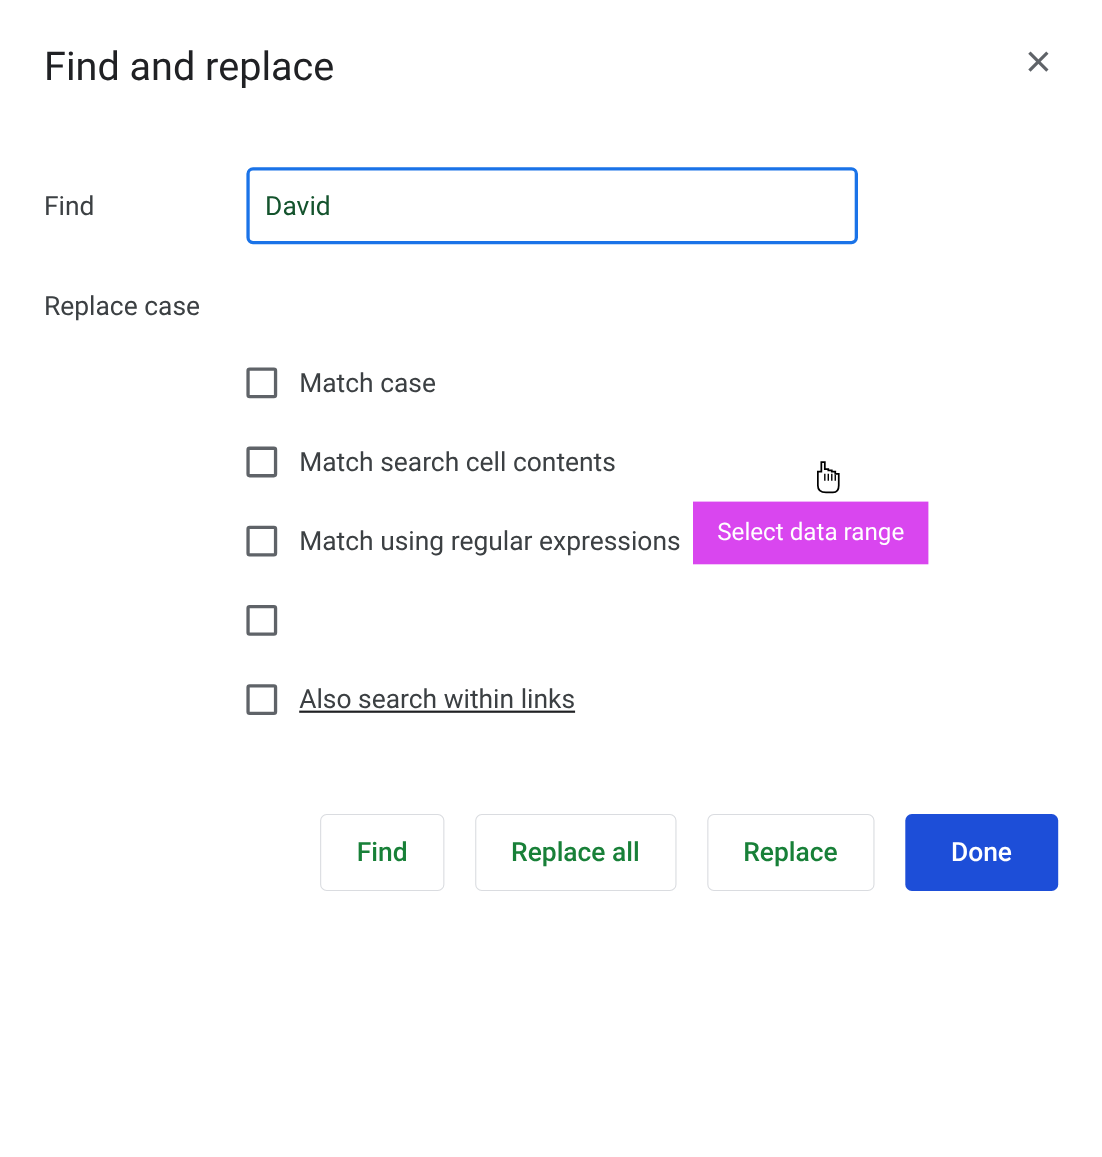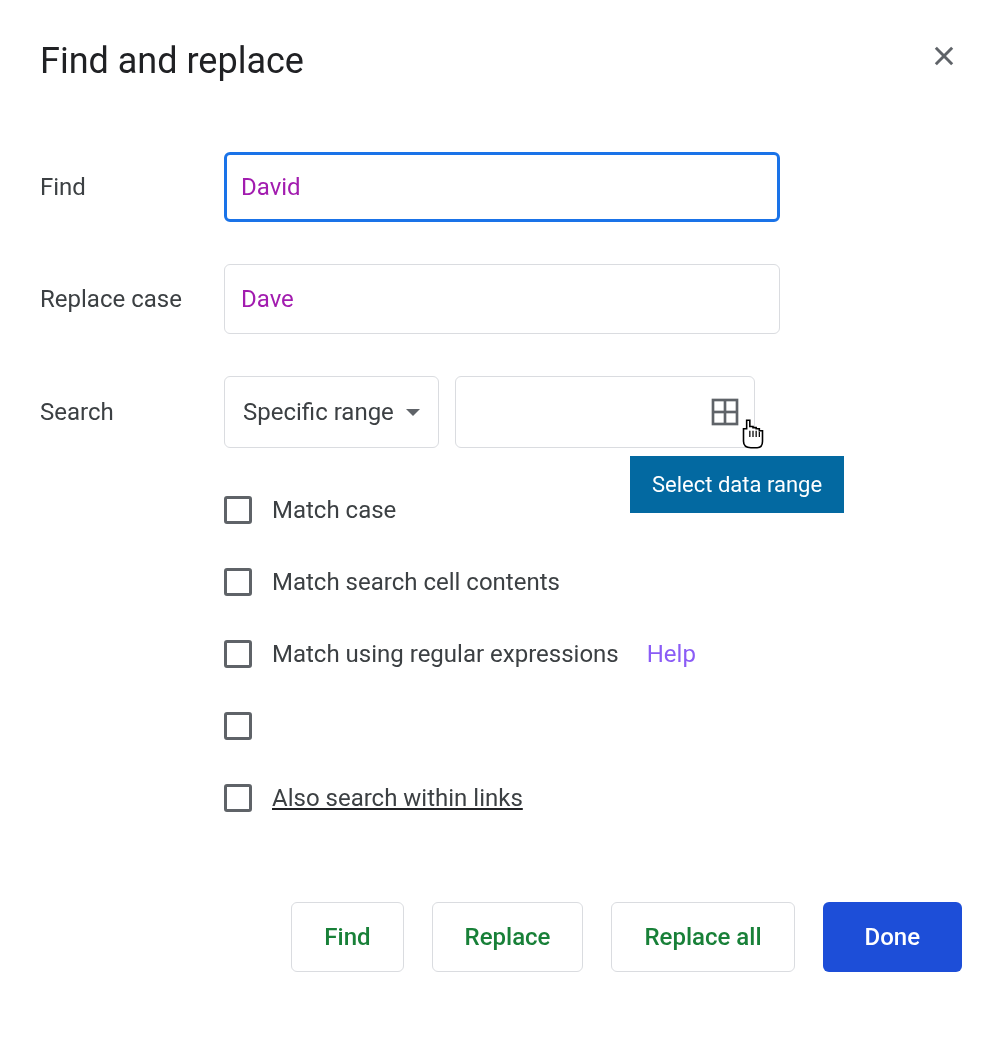--- a/index.html
+++ b/index.html
@@ -53,21 +53,21 @@
       color: #3c4043;
       flex-shrink: 0;
     }
     .text-input {
       flex: 0 0 556px;
       height: 70px;
       border: 1px solid #dadce0;
       border-radius: 6px;
       padding: 0 16px;
       font-size: 24px;
-      color: #a21caf;
+      color: #14532d;
       font-family: inherit;
       outline: none;
     }
     .text-input.focused {
       border: 3px solid #1a73e8;
       padding: 0 14px;
     }
     .search-row {
       display: flex;
       align-items: center;
@@ -178,21 +178,21 @@
       justify-content: center;
     }
     .btn.primary {
       background: #1d4ed8;
       color: #fff;
       border: none;
       padding: 0 42px;
     }
     .tooltip {
       position: absolute;
-      background: #0369a1;
+      background: #d946ef;
       color: #fff;
       font-size: 22px;
       padding: 16px 22px;
       top: 456px;
       left: 630px;
       white-space: nowrap;
       z-index: 10;
     }
     .cursor-overlay {
       position: absolute;
@@ -220,40 +220,22 @@
     </div>
   </div>
 
   <div class="form-row">
     <label class="form-label">Find</label>
     <input type="text" class="text-input focused" value="David" style="">
   </div>
 
   <div class="form-row">
     <label class="form-label">Replace case</label>
-    <input type="text" class="text-input" value="Dave" style="">
-  </div>
-
-  <div class="search-row">
-    <label class="form-label">Search</label>
-    <div class="dropdown">
-      <span>Specific range</span>
-      <span class="dropdown-arrow"></span>
-    </div>
-    <div class="range-input-wrapper">
-      <input type="text" class="range-input" value="" style="">
-      <div class="grid-icon-btn">
-        <svg viewBox="0 0 24 24" fill="none" stroke="currentColor" stroke-width="2">
-          <rect x="3" y="3" width="18" height="18"></rect>
-          <line x1="3" y1="12" x2="21" y2="12"></line>
-          <line x1="12" y1="3" x2="12" y2="21"></line>
-        </svg>
-      </div>
-    </div>
-  </div>
+  </div>
+
 
   <div class="options">
     <div class="checkbox-row">
       <div class="checkbox"></div>
       <span class="checkbox-label">Match case</span>
     </div>
     <div class="checkbox-row">
       <div class="checkbox"></div>
       <span class="checkbox-label">Match search cell contents</span>
     </div>
@@ -266,22 +248,22 @@
       <div class="checkbox"></div>
     </div>
     <div class="checkbox-row">
       <div class="checkbox"></div>
       <span class="checkbox-label">Also search within links</span>
     </div>
   </div>
 
   <div class="button-row">
     <button class="btn">Find</button>
+    <button class="btn">Replace all</button>
     <button class="btn">Replace</button>
-    <button class="btn">Replace all</button>
     <button class="btn primary">Done</button>
   </div>
 
   <div class="tooltip">Select data range</div>
 
   <div class="cursor-overlay">
     <svg viewBox="0 0 32 36">
       <path d="M10 4 L10 12 L7 12 L7 24 Q7 30 14 30 L20 30 Q25 30 25 24 L25 14 L22 14 L22 12 L19 12 L19 11 L16 11 L16 10 L13 10 L13 4 Z" fill="#fff" stroke="#000" stroke-width="1.5"></path>
       <line x1="13" y1="14" x2="13" y2="20" stroke="#000" stroke-width="1.2"></line>
       <line x1="16" y1="14" x2="16" y2="20" stroke="#000" stroke-width="1.2"></line>

